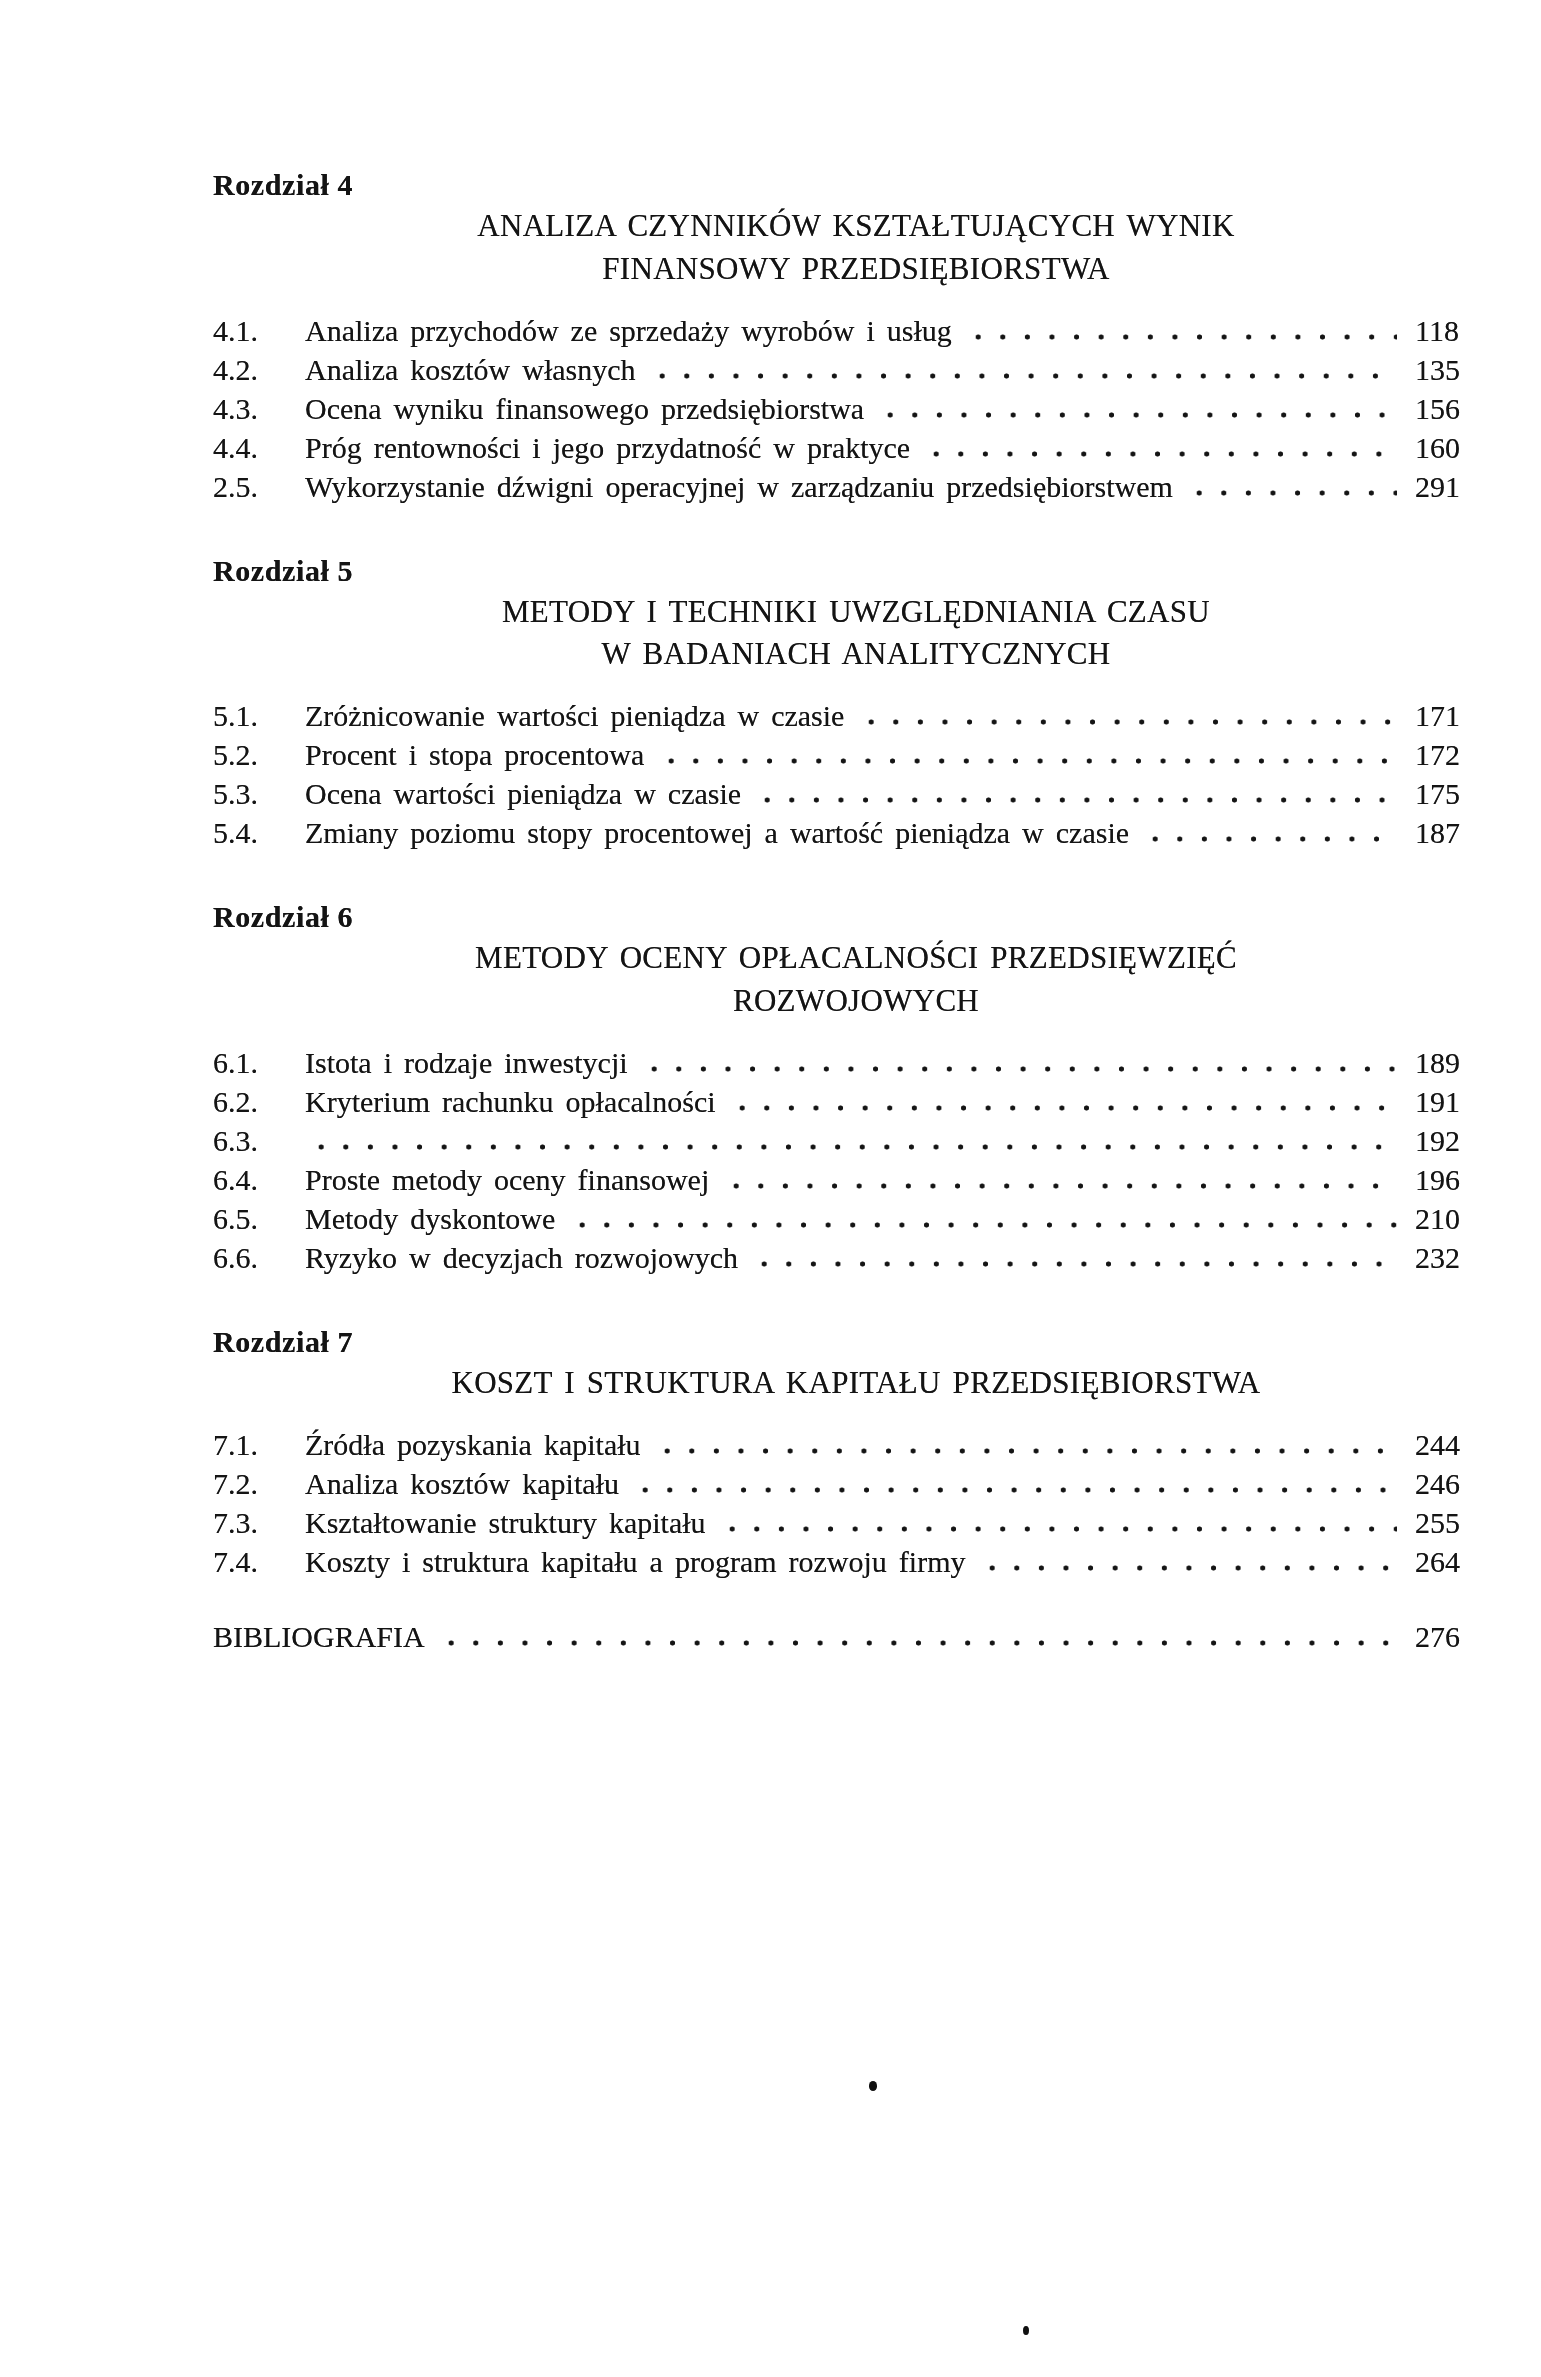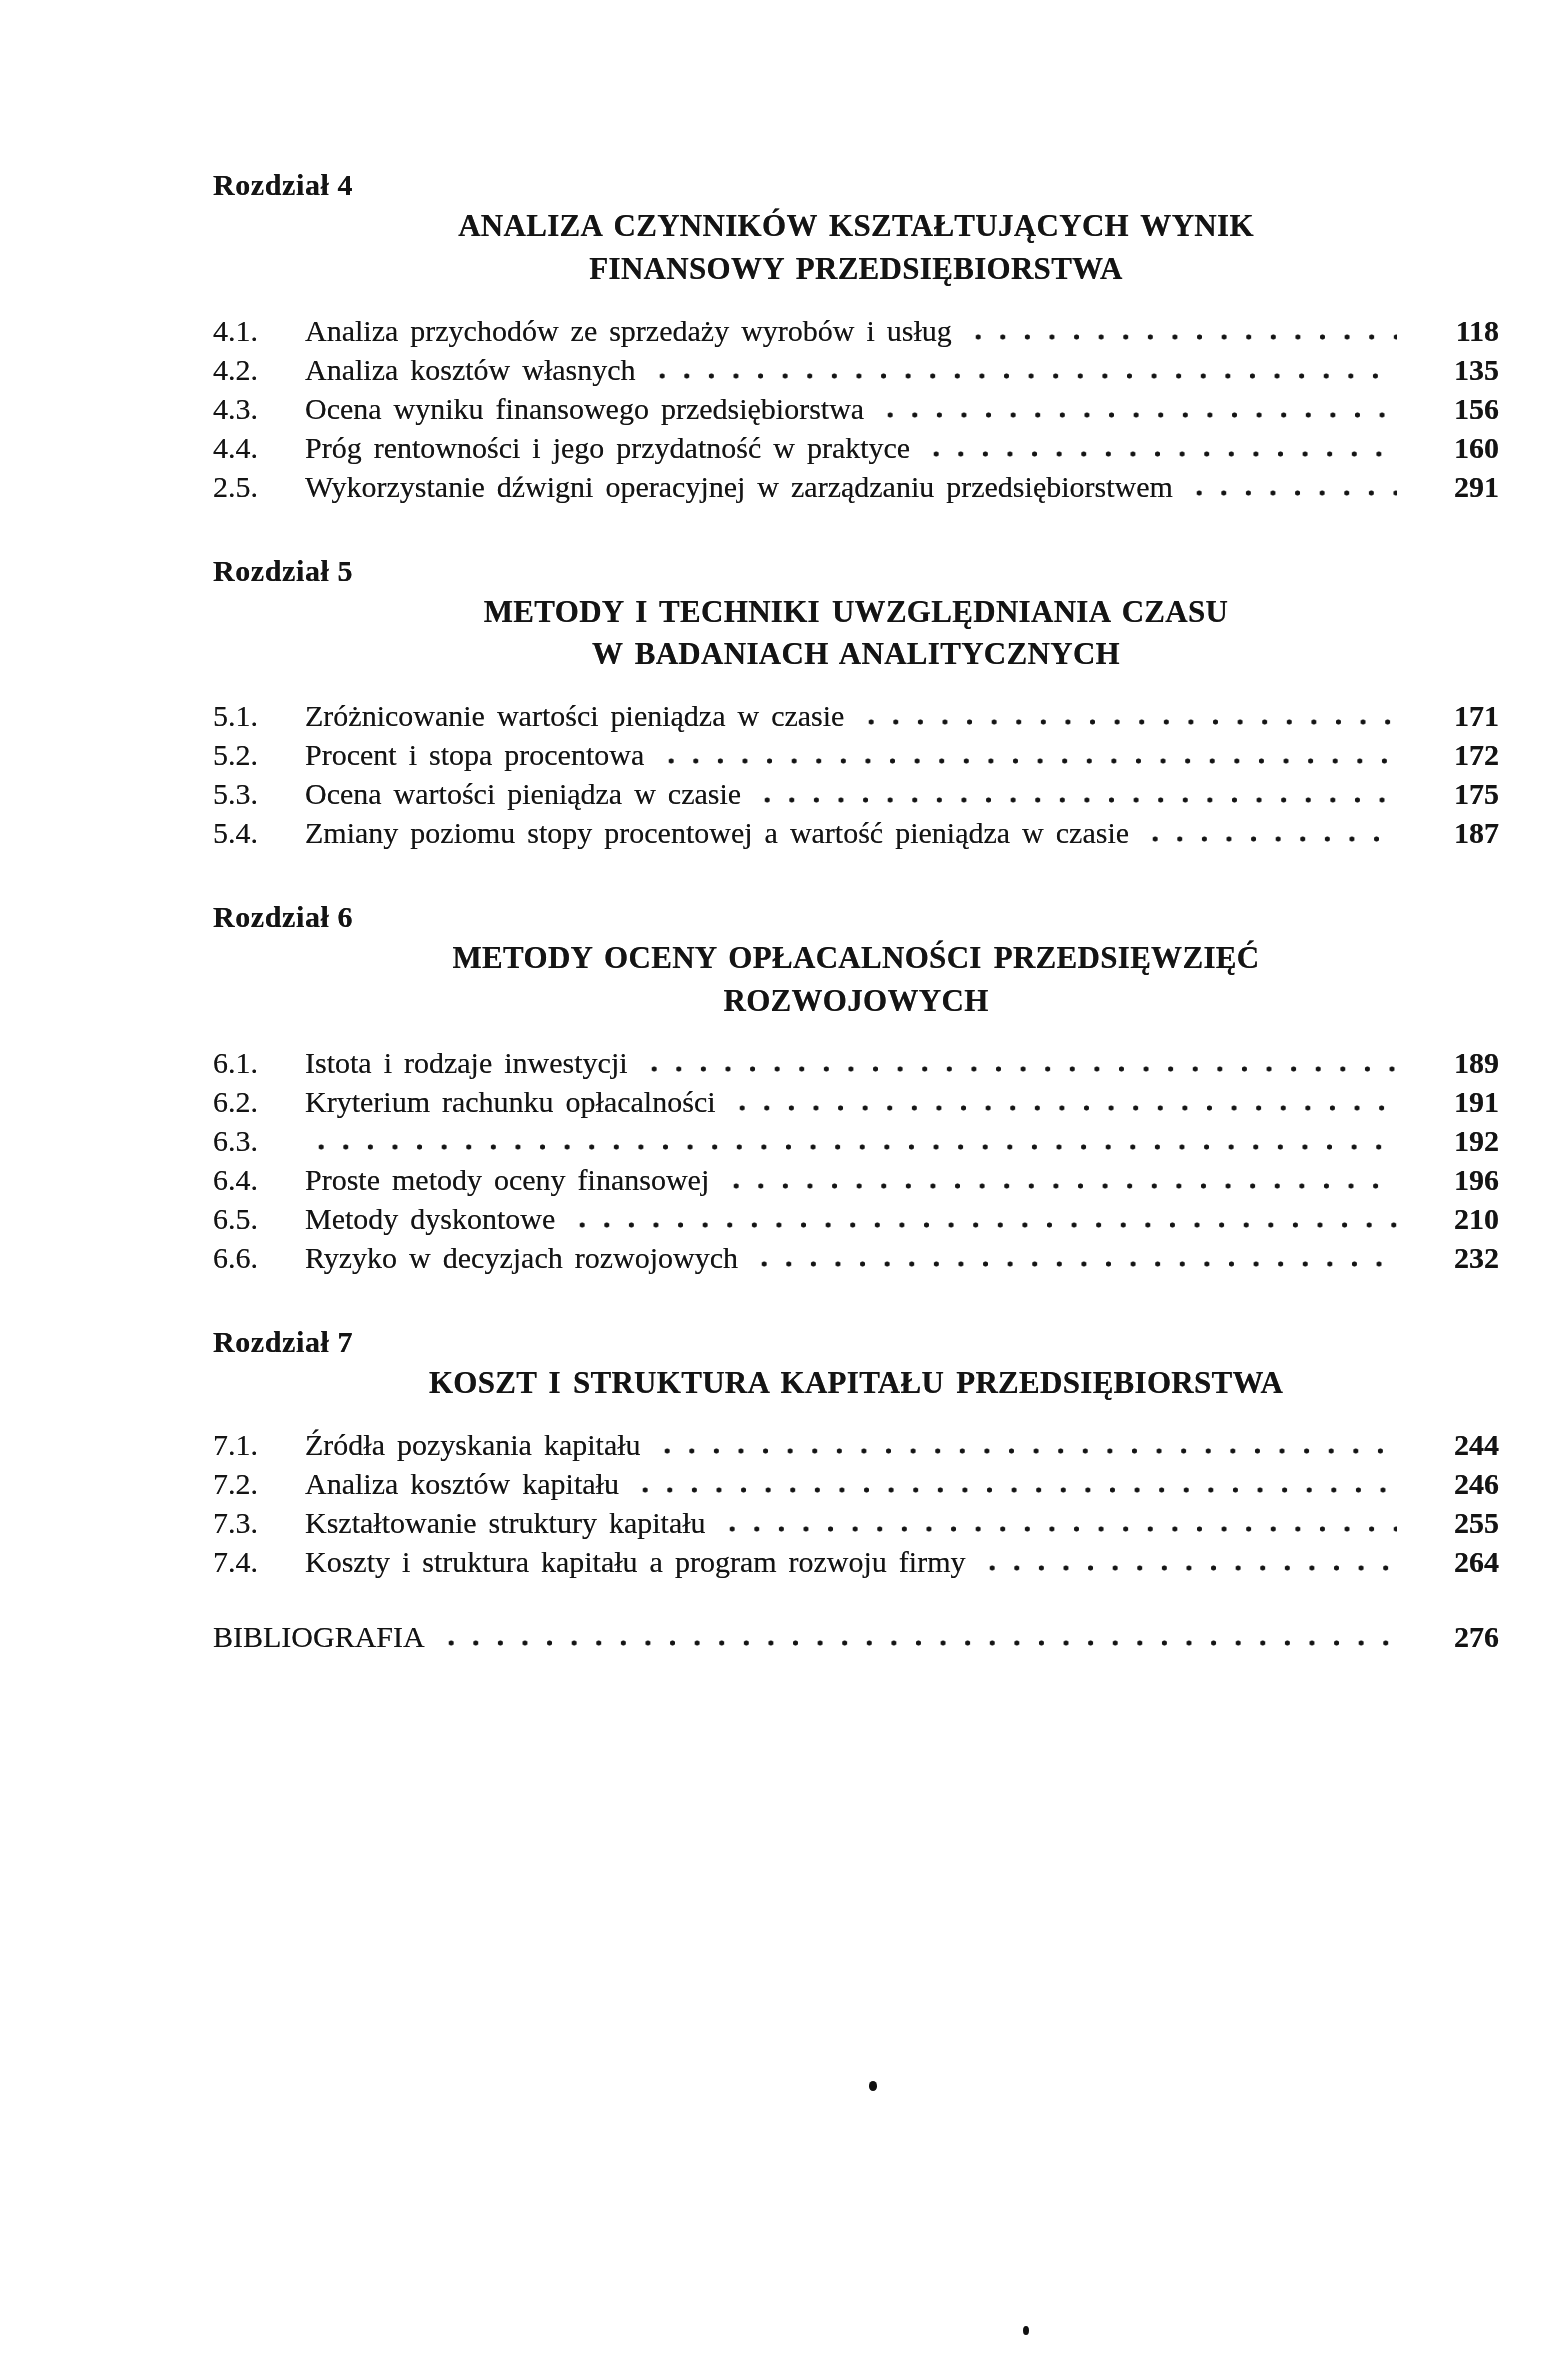--- a/index.html
+++ b/index.html
@@ -28,41 +28,40 @@
     text-shadow:0 0 0.6px rgba(0,0,0,0.75);
   }
   .ch-title{
     font-size:31px;
     line-height:41px;
     text-align:center;
     letter-spacing:0.3px;
     word-spacing:3.9px;
     margin-top:1.3px;
     text-shadow:0 0 0.6px rgba(0,0,0,0.65);
-    font-weight:bold;
   }
   .entries{margin-top:22px;}
   .row{
     display:flex;
     font-size:30px;
     line-height:39px;
     white-space:nowrap;
     text-shadow:0 0 0.6px rgba(0,0,0,0.6);
   }
   .num{flex:0 0 92px;}
   .ttl{flex:0 0 auto;padding-right:10.3px;word-spacing:4.5px;}
   .leader{
     flex:1 1 auto;
     margin-right:18px;
     background-image:radial-gradient(circle, #151515 2.3px, rgba(0,0,0,0) 3px);
     background-size:24.6px 8.4px;
     background-repeat:repeat-x;
     background-position:left 3.9px bottom 8.4px;
   }
-  .pg{flex:0 0 84px;text-align:right;font-weight:bold;}
+  .pg{flex:0 0 84px;text-align:left;}
   .back-matter{margin-top:36px;}
   .speck{position:absolute;background:#101010;border-radius:50%;}
   .speck.s1{left:869px;top:2081px;width:8.4px;height:9.7px;}
   .speck.s2{left:1023px;top:2326px;width:5.8px;height:9px;}
 </style>
 </head>
 <body>
 
 <div class="content">
 

